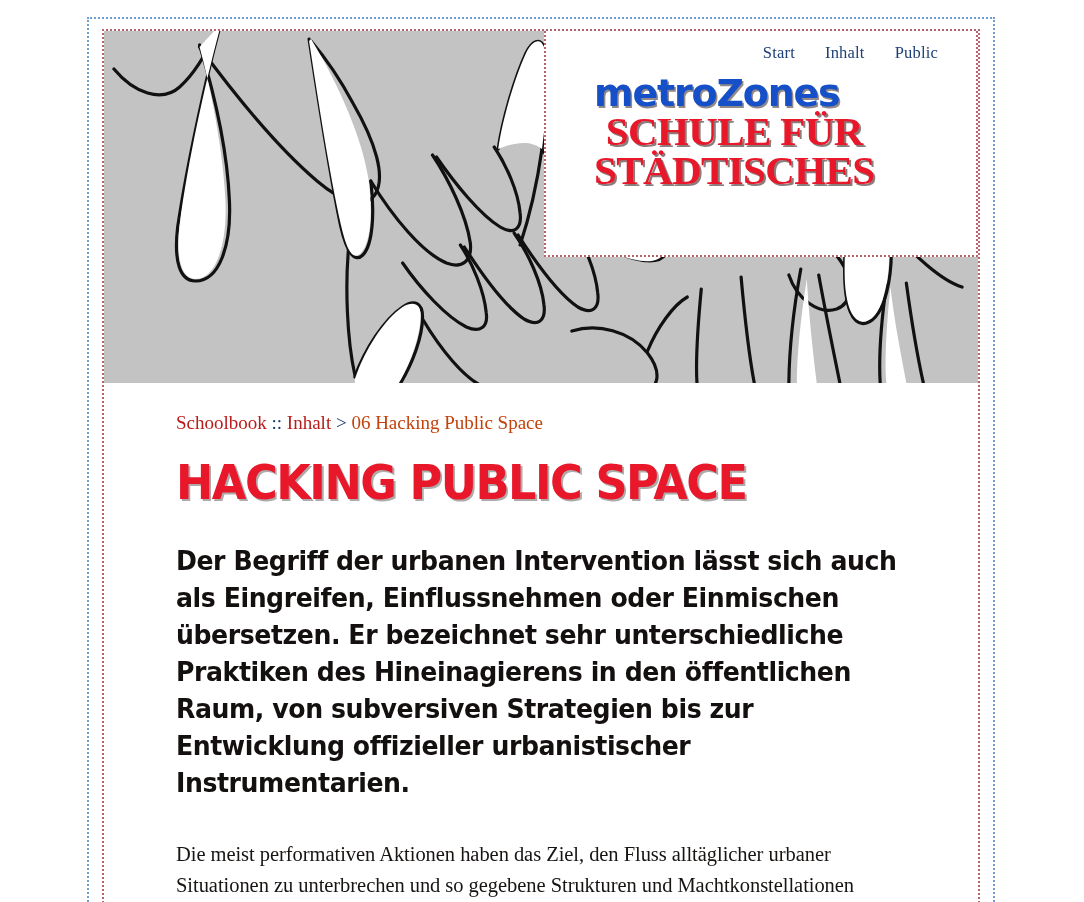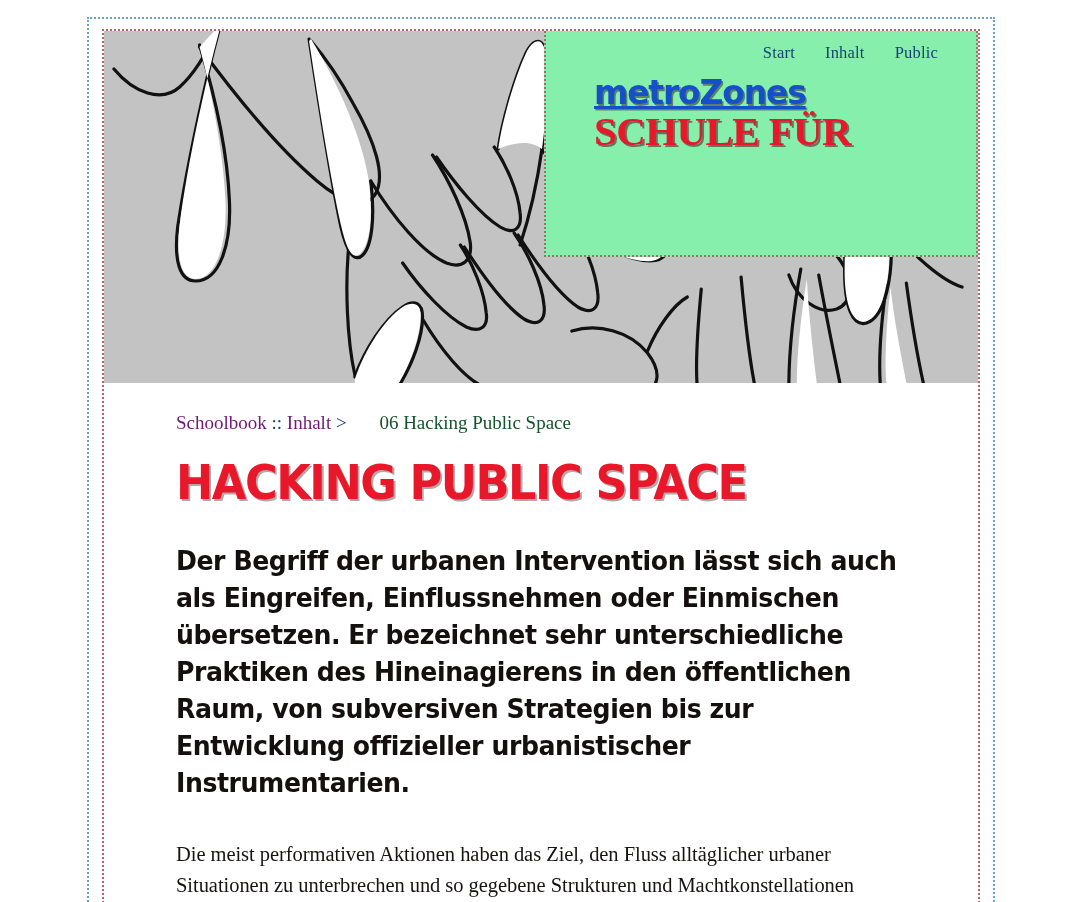--- a/index.html
+++ b/index.html
@@ -58,21 +58,21 @@
     display: block;
   }
 
   
   .logo-card {
     position: absolute;
     left: 440px;
     top: 0px;
     width: 434px;
     height: 226px;
-    background: #86efac;
+    background: #ffffff;
     border: 2px dotted #b4646e;
     border-top: none;
     box-sizing: border-box;
     z-index: 12;
   }
   .topnav {
     position: absolute;
     right: 38px;
     top: 12px;
     display: flex;
@@ -87,27 +87,26 @@
   }
 
   .logo-wrap {
     position: absolute;
     left: 48px;
     top: 44px;
   }
   .logo-metrozones {
     font-family: "DejaVu Sans", "Liberation Sans", sans-serif;
     font-weight: 700;
-    font-size: 33px;
+    font-size: 38px;
     line-height: 36px;
     color: #1550c8;
     letter-spacing: -1.2px;
     text-shadow: 1.5px 1.5px 0 rgba(60,40,40,.55);
     margin: 0 0 1px 0;
-    text-decoration: underline;
   }
   .logo-line {
     font-family: Liberation Serif, serif;
     font-weight: 700;
     font-size: 41px;
     line-height: 39px;
     color: #e8172a;
     letter-spacing: -0.6px;
     text-shadow: 2px 2px 0 rgba(70,45,45,.62);
     white-space: nowrap;
@@ -121,25 +120,25 @@
   }
 
   .breadcrumb {
     font-family: "Liberation Serif", "DejaVu Serif", serif;
     font-size: 19px;
     color: #1d3f77;
     margin: 0 0 20px 0;
     line-height: 1.3;
   }
   .breadcrumb a {
-    color: #701a75;
+    color: #b91c1c;
     text-decoration: none;
   }
   .breadcrumb .sep { color: #1d3f77; }
-  .breadcrumb .current { color: #14532d; margin-left: 28px; }
+  .breadcrumb .current { color: #c2410c; }
 
   h1.page-title {
     font-family: "DejaVu Sans", "Liberation Sans", sans-serif;
     font-weight: 700;
     font-size: 48px;
     line-height: 52px;
     color: #e8172a;
     letter-spacing: -1.6px;
     margin: 0 0 34px 0;
     text-shadow: 2px 2px 0 rgba(90,80,80,.48);
@@ -254,20 +253,21 @@
 
     <div class="logo-card">
       <nav class="topnav">
         <a href="#">Start</a>
         <a href="#">Inhalt</a>
         <a href="#">Public</a>
       </nav>
       <div class="logo-wrap">
         <div class="logo-metrozones">metroZones</div>
         <div class="logo-line">SCHULE FÜR</div>
+        <div class="logo-line">STÄDTISCHES</div>
       </div>
     </div>
   </div>
 
   <div class="content">
 
     <div class="breadcrumb">
       <a href="#">Schoolbook</a>
       <span class="sep">::</span>
       <a href="#">Inhalt</a>

